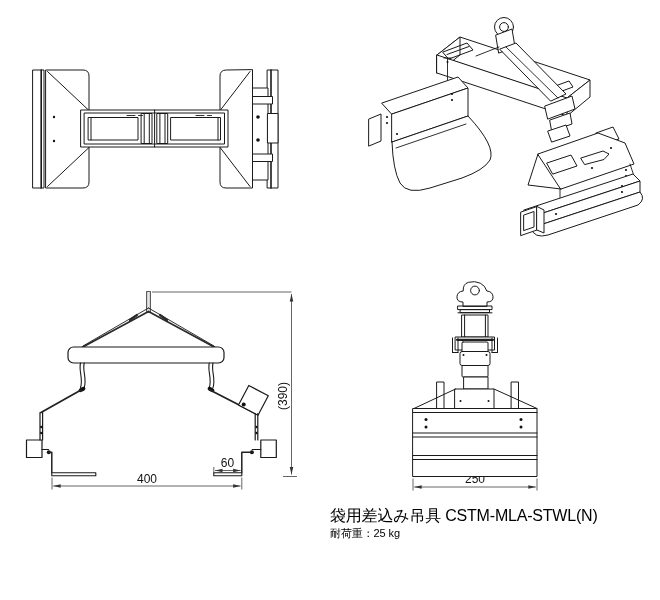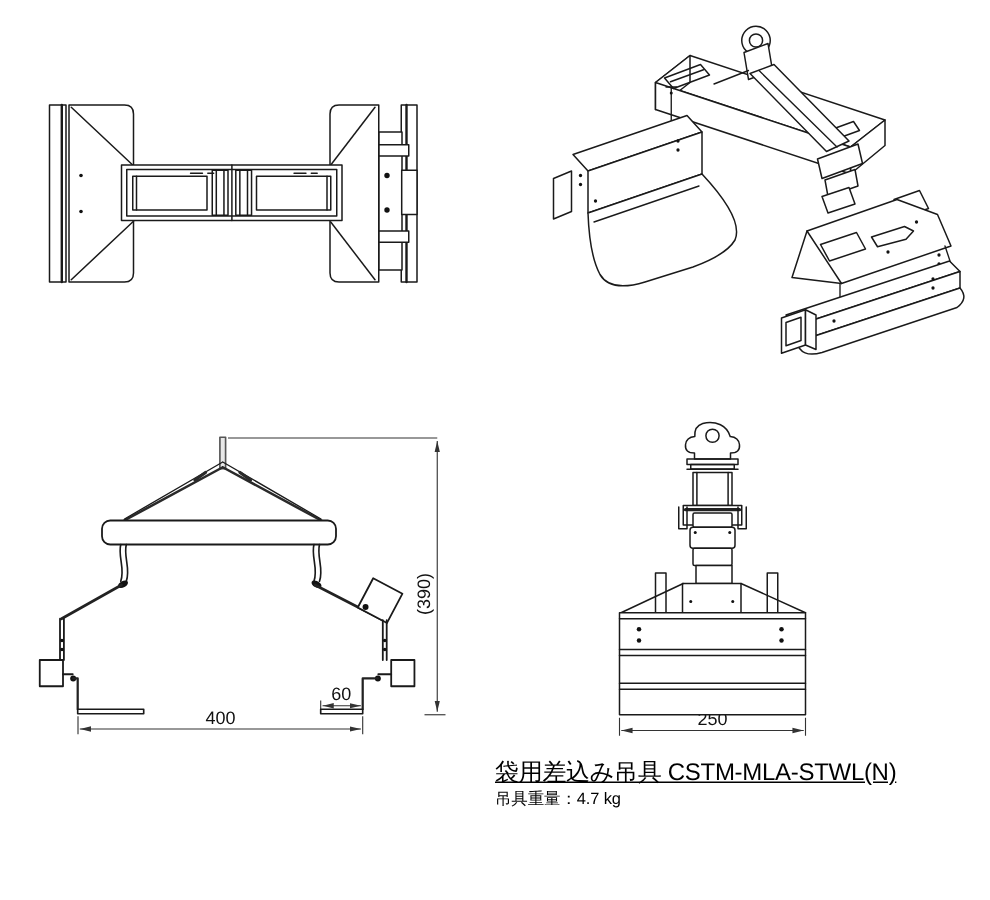--- a/index.html
+++ b/index.html
@@ -1,20 +1,20 @@
 <!DOCTYPE html>
 <html><head>
 <meta charset="utf-8">
 <style>
   html,body{margin:0;padding:0;background:#fff;}
   body{width:660px;height:600px;font-family:"Liberation Sans",sans-serif;}
   .sheet{position:relative;width:660px;height:600px;background:#fff;overflow:hidden;}
   svg.view{position:absolute;overflow:visible;}
   .note{position:absolute;left:330px;top:506px;width:328px;color:#000;}
-  .note .t{font-size:16px;line-height:20px;white-space:nowrap;letter-spacing:-0.2px;text-decoration:underline;}
+  .note .t{font-size:16px;line-height:20px;white-space:nowrap;letter-spacing:-0.2px;}
   .note .s{font-size:11px;line-height:15px;white-space:nowrap;letter-spacing:-0.1px;}
   text{font-family:"Liberation Sans",sans-serif;font-size:12px;fill:#111;}
 </style>
 </head>
 <body>
 
 <div class="sheet">
 
   <svg class="view" style="left:28px;top:60px;" width="256" height="134" viewBox="28 60 256 134">
     <g stroke="#1a1a1a" fill="none" stroke-width="1" stroke-linejoin="round" stroke-linecap="round">
@@ -220,16 +220,16 @@
       <path d="M413,412.5 H537 M413,433 H537 M413,437 H537 M413,455.5 H537 M413,459.5 H537"></path>
       <circle cx="426" cy="419.5" r="1.5" fill="#111" stroke="none"></circle>
       <circle cx="426" cy="427" r="1.5" fill="#111" stroke="none"></circle>
       <circle cx="521" cy="419.5" r="1.5" fill="#111" stroke="none"></circle>
       <circle cx="521" cy="427" r="1.5" fill="#111" stroke="none"></circle>
     </g>
   </svg>
 
   <div class="note">
     <div class="t">袋用差込み吊具 CSTM-MLA-STWL(N)</div>
-    <div class="s">吊具重量：4.7 kg</div>
+    <div class="s">耐荷重：25 kg</div>
   </div>
 
 </div>
 
 </body></html>

